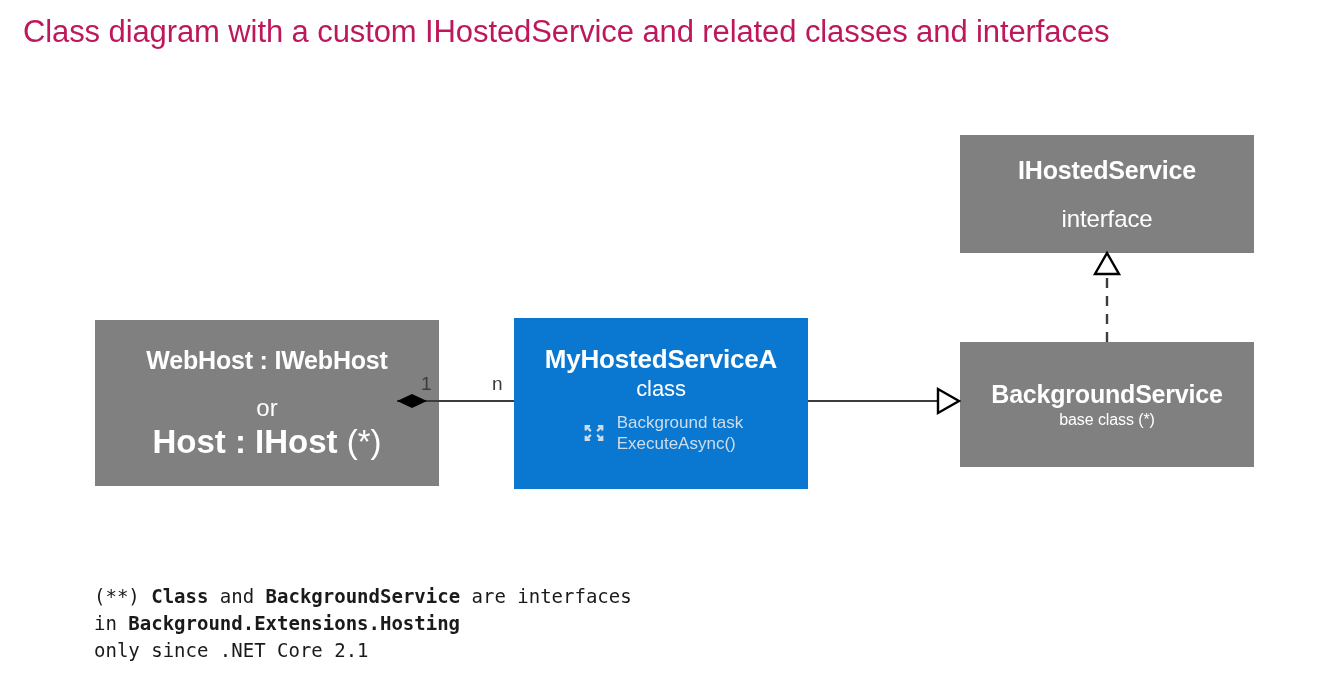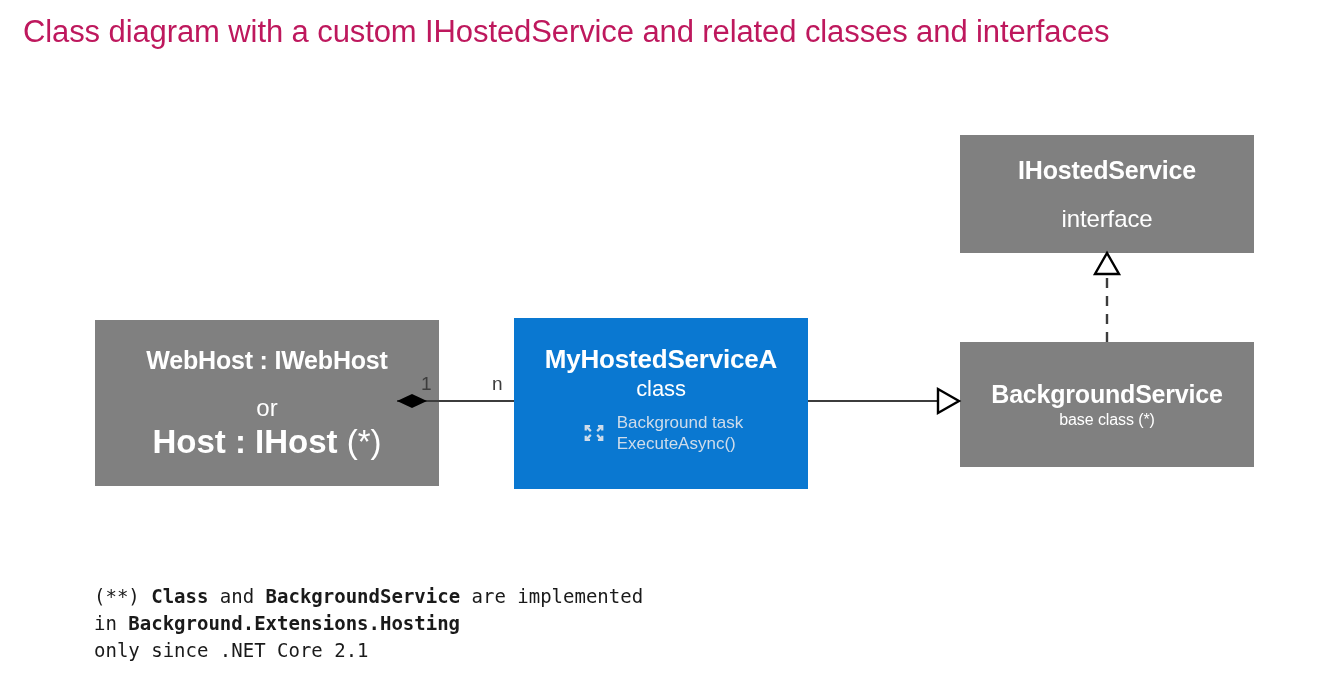--- a/index.html
+++ b/index.html
@@ -218,15 +218,15 @@
 
   <g>
     <line x1="1107" y1="342" x2="1107" y2="272" stroke="#3c3c3c" stroke-width="2.4" stroke-dasharray="10,8"></line>
     <polygon points="1107,253 1095,274 1119,274" fill="#ffffff" stroke="#000000" stroke-width="2.4" stroke-linejoin="miter"></polygon>
   </g>
 </svg>
 
 <div class="mult-label" id="mult-one">1</div>
 <div class="mult-label" id="mult-n">n</div>
 
-<div id="footnote"><span>(**) </span><b>Class</b><span> and </span><b>BackgroundService</b><span> are implemented</span>
+<div id="footnote"><span>(**) </span><b>Class</b><span> and </span><b>BackgroundService</b><span> are interfaces</span>
 <span>in </span><b>Background.Extensions.Hosting</b>
 <span>only since .NET Core 2.1</span></div>
 
 </body></html>

